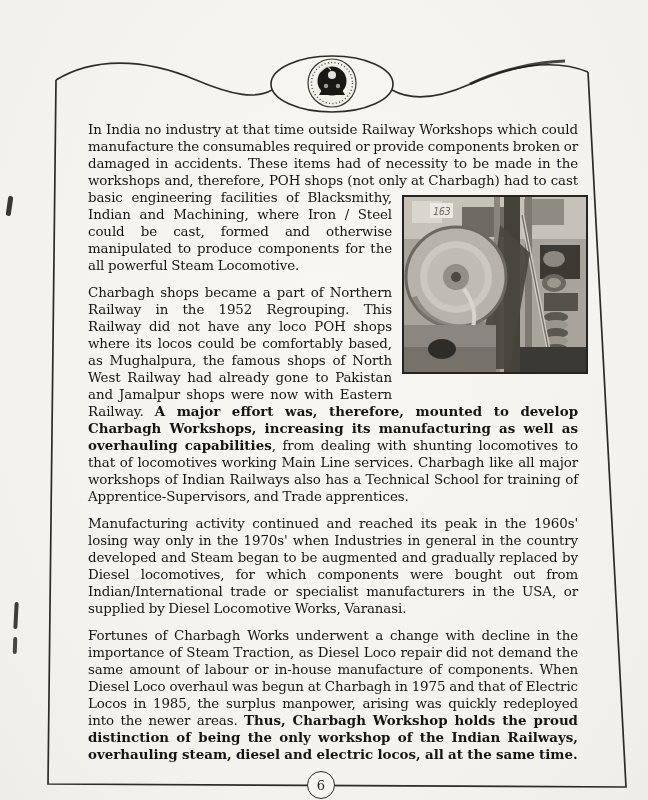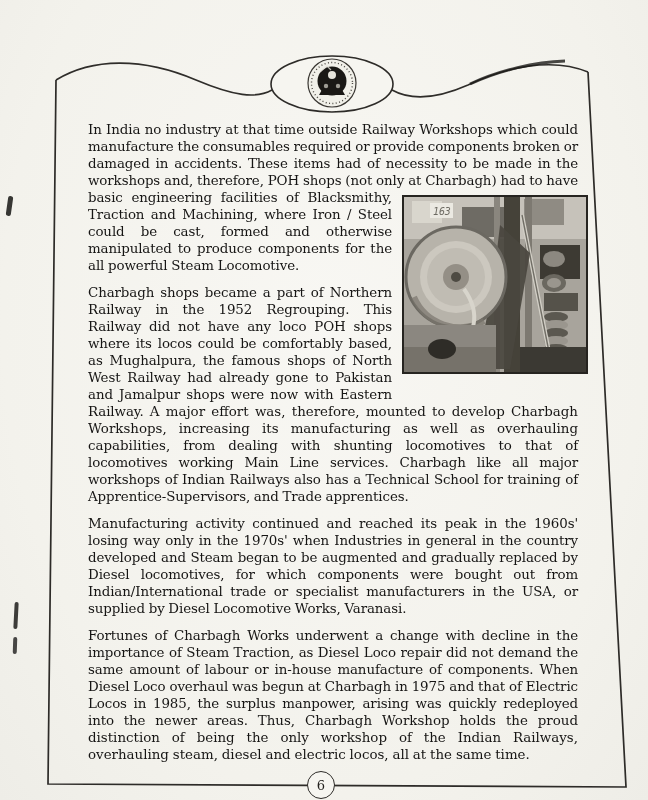--- a/index.html
+++ b/index.html
@@ -9,21 +9,21 @@
     background-image:radial-gradient(ellipse at 50% 40%, #f8f7f3 0%, #f3f2ec 70%, #eeede7 100%);
     font-family:"DejaVu Serif", serif;
   }
   .frame-svg{position:absolute;inset:0;pointer-events:none;}
   .content{
     position:absolute;left:88px;top:121px;width:490px;
     font-size:13.4px;line-height:17px;color:#161514;
     text-align:justify;letter-spacing:-0.1px;word-spacing:-0.4px;
   }
   .content p{margin:0 0 10px 0;}
-  .content b{font-weight:400;letter-spacing:0;}
+  .content b{font-weight:700;letter-spacing:0;}
   .photo-float{
     float:right;width:186px;margin:6px -10px 26px 10px;
   }
   .photo-frame{
     width:182px;height:175px;border:2px solid #262420;background:#a8a49c;
   }
   .photo-frame svg{display:block;}
   .page-badge{
     position:absolute;left:307px;top:771px;width:26px;height:26px;
     border:1.6px solid #2d2b28;border-radius:50%;background:#f6f5f0;
@@ -72,21 +72,21 @@
   <div class="bleed-text">Railway System</div>
 
   <div class="margin-mark mark-1"></div>
   <div class="margin-mark mark-2"></div>
   <div class="margin-mark mark-3"></div>
 
   <div class="content">
 
 
     <p>
-      <span>In India no industry at that time outside Railway Workshops which could manufacture the consumables required or provide components broken or damaged in accidents. These items had of necessity to be made in the workshops and, therefore, POH shops (not only at Charbagh) had to have basic </span><span class="photo-float">
+      <span>In India no industry at that time outside Railway Workshops which could manufacture the consumables required or provide components broken or damaged in accidents. These items had of necessity to be made in the workshops and, therefore, POH shops (not only at Charbagh) had to cast basic </span><span class="photo-float">
           <span class="photo-frame" style="display:block;font-style:italic;">
             <svg width="182" height="175" viewBox="0 0 182 175">
         <rect x="0" y="0" width="182" height="175" fill="#a8a49c"></rect>
         <rect x="0" y="0" width="182" height="42" fill="#c6c2ba"></rect>
         <rect x="8" y="4" width="30" height="22" fill="#d9d6cd"></rect>
         <rect x="120" y="2" width="40" height="26" fill="#8f8b83"></rect>
         <rect x="58" y="10" width="46" height="30" fill="#6e6b64"></rect>
 
         <rect x="100" y="0" width="16" height="175" fill="#454239"></rect>
         <rect x="121" y="0" width="7" height="175" fill="#7d7971"></rect>
@@ -122,21 +122,21 @@
 
         <rect x="0" y="128" width="92" height="47" fill="#8b8780"></rect>
         <rect x="0" y="150" width="92" height="25" fill="#76726a"></rect>
         <ellipse cx="38" cy="152" rx="14" ry="10" fill="#2e2c27"></ellipse>
         <rect x="116" y="150" width="66" height="25" fill="#3b3933"></rect>
 
         <rect x="26" y="6" width="23" height="15" fill="#ebe9e2"></rect>
         <text class="tag-label" x="29" y="18" font-size="10" fill="#57544c" opacity="0.85">163</text>
       </svg>
           </span>
-        </span><span>engineering facilities of Blacksmithy, Traction and Machining, where Iron / Steel could be cast, formed and otherwise manipulated to produce components for the all powerful Steam Locomotive.</span>
+        </span><span>engineering facilities of Blacksmithy, Indian and Machining, where Iron / Steel could be cast, formed and otherwise manipulated to produce components for the all powerful Steam Locomotive.</span>
     </p>
 
     <p>
       <span>Charbagh shops became a part of Northern Railway in the 1952 Regrouping. This Railway did not have any loco POH shops where its locos could be comfortably based, as Mughalpura, the famous shops of North West Railway had already gone to Pakistan and Jamalpur shops were now with Eastern Railway. </span><b>A major effort was, therefore, mounted to develop Charbagh Workshops, increasing its manufacturing as well as overhauling capabilities</b><span>, from dealing with shunting locomotives to that of locomotives working Main Line services. Charbagh like all major workshops of Indian Railways also has a Technical School for training of Apprentice-Supervisors, and Trade apprentices.</span>
     </p>
 
     <p>
       <span>Manufacturing activity continued and reached its peak in the 1960s' losing way only in the 1970s' when Industries in general in the country developed and Steam began to be augmented and gradually replaced by Diesel locomotives, for which components were bought out from Indian/International trade or specialist manufacturers in the USA, or supplied by Diesel Locomotive Works, Varanasi.</span>
     </p>
 

